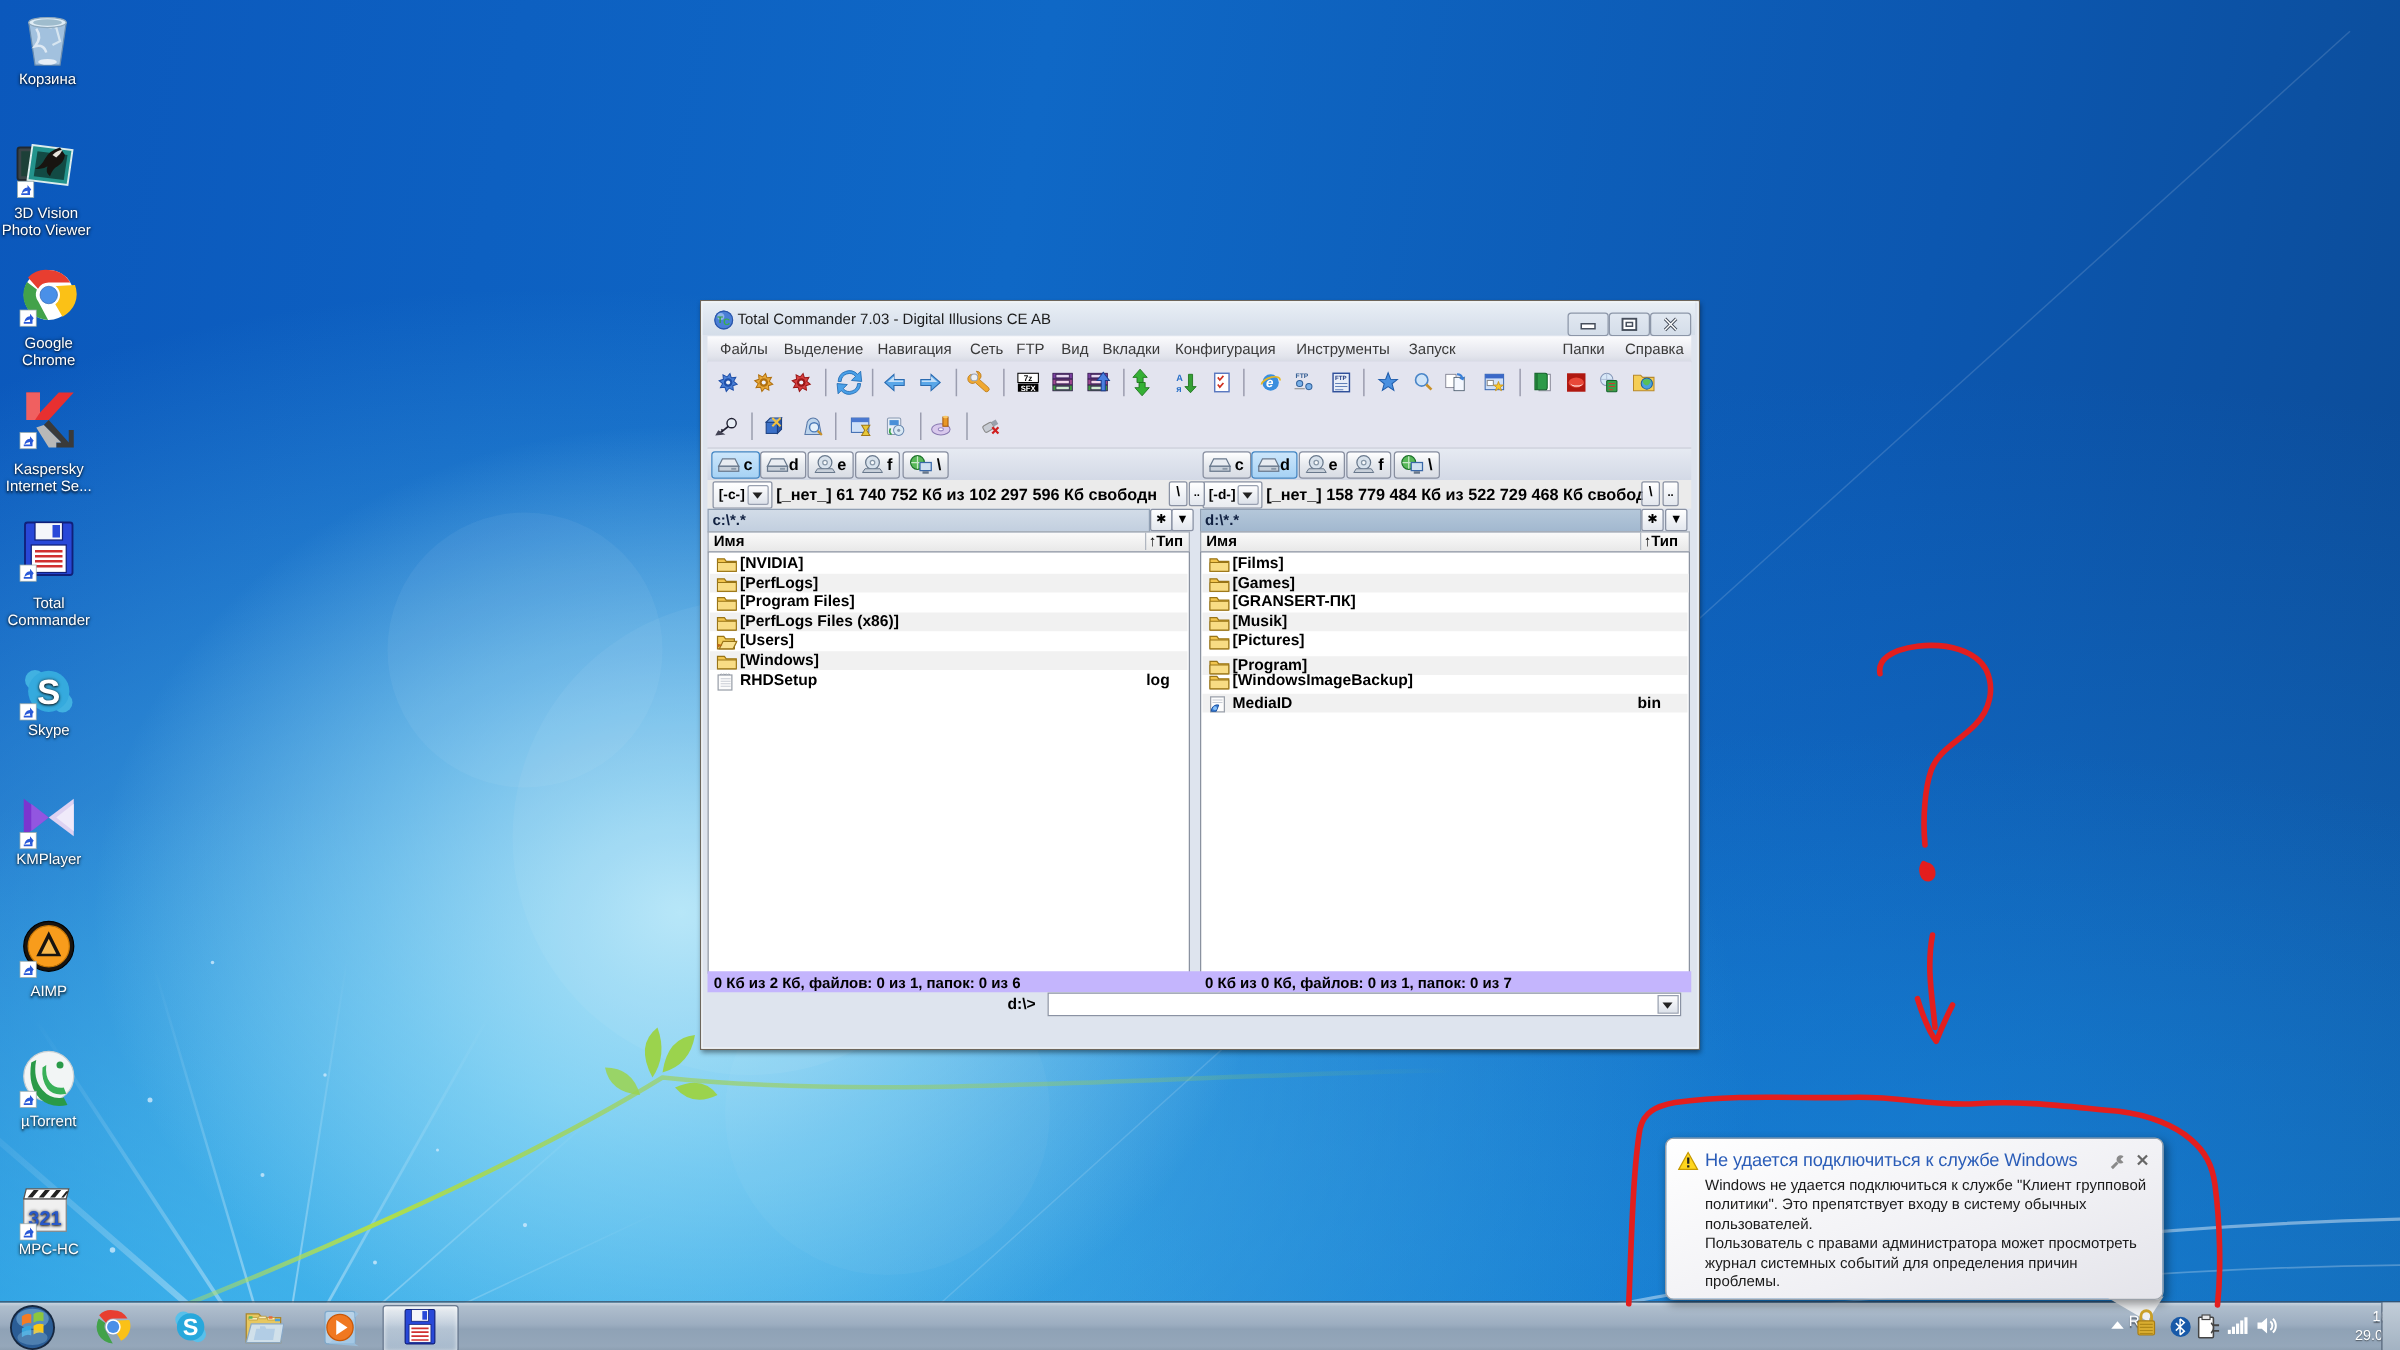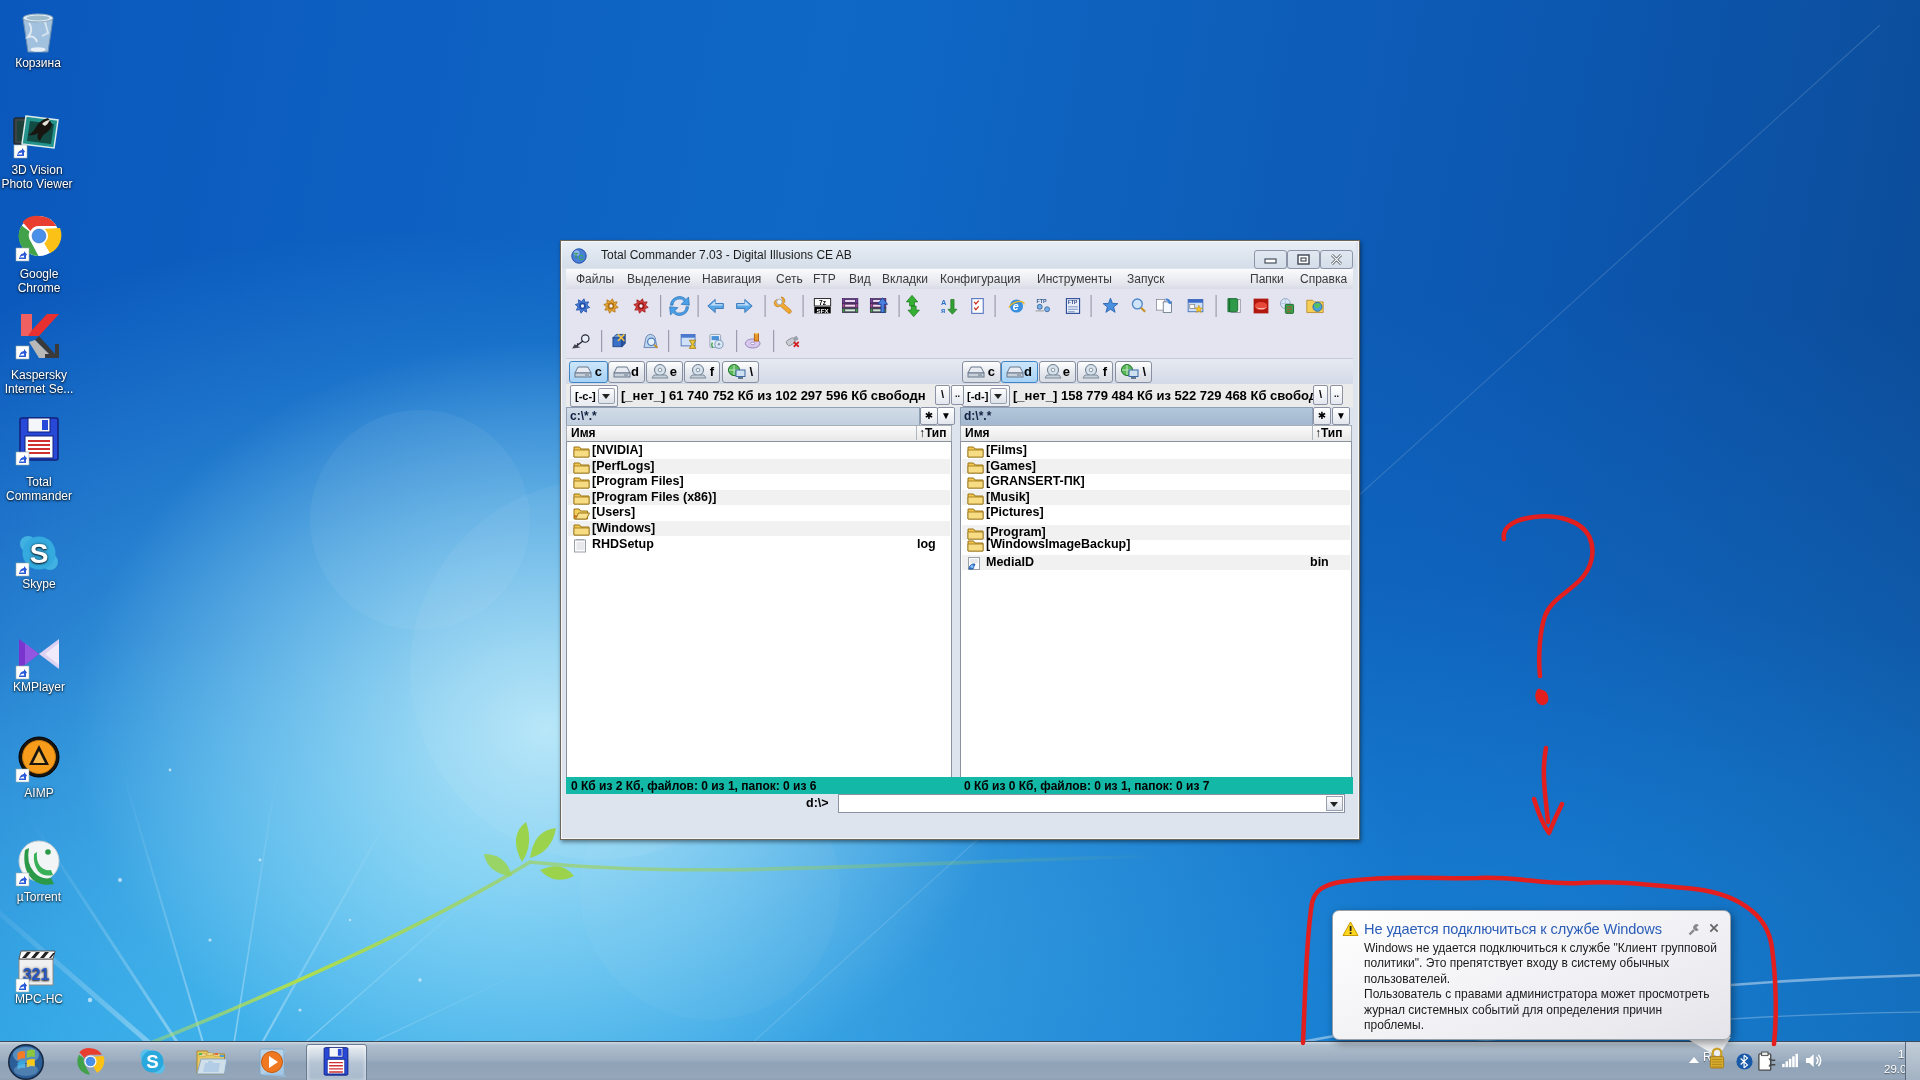--- a/index.html
+++ b/index.html
@@ -12,32 +12,32 @@
  radial-gradient(ellipse 1250px 600px at 1550px 900px, rgba(24,130,218,.55), rgba(22,125,214,0) 100%),
  linear-gradient(100deg,#0b58bc 0%,#0f68c6 40%,#0c57b0 75%,#0c4a94 100%);
 }
 .dicon{position:absolute;width:110px;text-align:center;color:#fff;font-size:12px;line-height:14px;text-shadow:0 1px 2px rgba(0,0,0,.85),0 0 3px rgba(0,0,0,.5);}
 .dicon svg{display:block;margin:0 auto;}
 
 #tc{position:absolute;left:560px;top:240px;width:798px;height:598px;background:#dee4ee;border:1px solid #6d665c;box-shadow:1px 2px 4px rgba(0,0,0,.45);}
 #tc .in{position:absolute;inset:0;border:1px solid #f4f7fa;}
 .band{position:absolute;left:5px;width:787px;}
 #ttl{top:1px;left:1px;width:795px;height:27px;background:linear-gradient(#e9eff6,#d4dde9);color:#1c1c1c;font-size:12px;}
-#ttl .txt{position:absolute;left:40px;top:7px;text-align:right;}
+#ttl .txt{position:absolute;left:29px;top:7px;text-align:right;}
 .wbtn{position:absolute;top:9px;width:31px;height:17px;border:1px solid #8c96a8;border-radius:3px;background:linear-gradient(#fcfdfe,#dfe5ec 45%,#c9d2de 50%,#d7deе8);}
 #menu{top:28px;height:20px;background:linear-gradient(#fbfbfd,#e2e4ec 80%,#d8dbe5);border-bottom:1px solid #c2c6d2;font-size:12px;color:#3a3a3a;}
 #menu span{position:absolute;top:3px;}
 #tb1{top:48px;height:35px;background:#e3e4ef;}
 #tb2{top:83px;height:34px;background:#e3e4ef;border-bottom:1px solid #c8cad6;}
 #drv{top:118px;height:25px;background:linear-gradient(#e6eaf2,#d3d9e6);}
 #cmb{top:143px;height:23px;background:#ebebeb;}
 #pth{top:166px;height:18px;background:#dee4ee;}
 #hdr{top:184px;height:16px;}
 #lst{top:200px;height:336px;}
-#sta{top:536px;height:17px;background:#14b8a6;font-size:12px;color:#000;font-weight:bold;}
+#sta{top:536px;height:17px;background:#c4b5fd;font-size:12px;color:#000;font-weight:bold;}
 #cmd{top:553px;height:19px;background:#dee4ee;}
 #fk{top:572px;height:19px;background:#dee4ee;}
 .dbtn{position:absolute;top:2px;height:20px;border:1px solid #888fa0;border-radius:3px;background:linear-gradient(#ffffff,#e6e9ee 50%,#d8dce4);font-size:13px;font-weight:bold;color:#000;}
 .dbtn.sel{background:linear-gradient(#cce6fb,#a6d2f5);border-color:#3f85c4;}
 .dbtn svg{position:absolute;left:3px;top:2px;}
 .dbtn i{position:absolute;right:5px;top:2px;font-style:normal;}
 .combo{position:absolute;top:1px;height:20px;border:1px solid #8a92a4;border-radius:2px;background:linear-gradient(#fff,#e8ebf0);font-size:12px;font-weight:bold;}
 .combo b{position:absolute;left:4px;top:4px;font-size:11px;}
 .combo .da{position:absolute;right:2px;top:2px;width:15px;height:14px;background:linear-gradient(#fdfdfe,#dde2ea);border:1px solid #98a0b0;border-radius:2px;}
 .da:after{content:"";position:absolute;left:3px;top:5px;border:4px solid transparent;border-top:5px solid #222;}
@@ -639,21 +639,21 @@
               <path d="M1,3 l5.5,0 l1.5,2 l8,0 l0,8 l-15,0 z" fill="#f2c54e" stroke="#997416" stroke-width="1"></path>
               <path d="M1,6 l15,0 l0,7 l-15,0 z" fill="#f8dc84" stroke="#997416" stroke-width=".8"></path>
             </svg>
             <span>[Program Files]</span>
           </div>
           <div class="row alt" style="top:47.800000000000004px;width:382px">
             <svg width="17" height="14" viewBox="0 0 17 14">
               <path d="M1,3 l5.5,0 l1.5,2 l8,0 l0,8 l-15,0 z" fill="#f2c54e" stroke="#997416" stroke-width="1"></path>
               <path d="M1,6 l15,0 l0,7 l-15,0 z" fill="#f8dc84" stroke="#997416" stroke-width=".8"></path>
             </svg>
-            <span>[Program Files (x86)]</span>
+            <span>[PerfLogs Files (x86)]</span>
           </div>
           <div class="row" style="top:63.400000000000006px;width:382px">
             <svg width="17" height="14" viewBox="0 0 17 14">
               <path d="M1,3 l5,0 l1.5,2 l7,0 l0,8 l-13.5,0 z" fill="#f4cf5c" stroke="#997416" stroke-width="1"></path>
               <path d="M2.5,13 l3,-6 l11,0 l-3,6 z" fill="#f9e190" stroke="#997416" stroke-width="1"></path>
               <path d="M1,12 l4,-2 l-4,-1 z" fill="#c06818"></path>
             </svg>
             <span>[Users]</span>
           </div>
           <div class="row alt" style="top:79.0px;width:382px">

